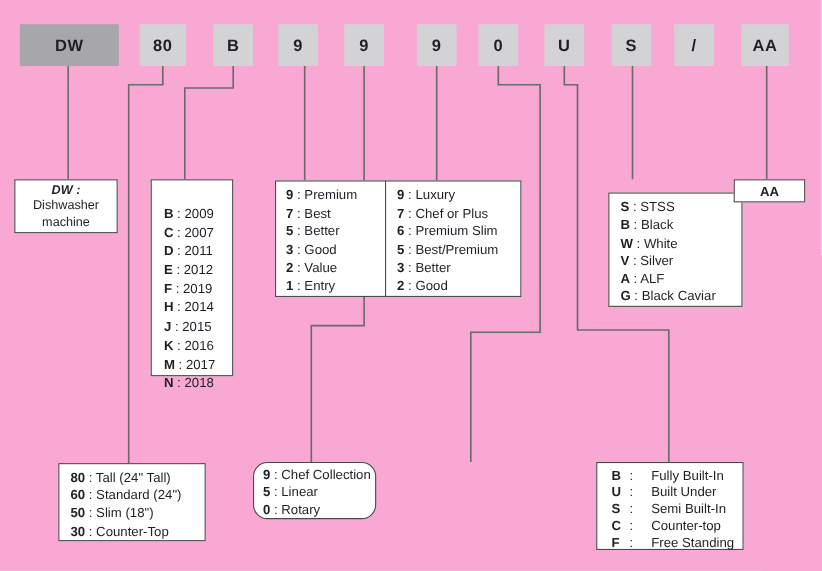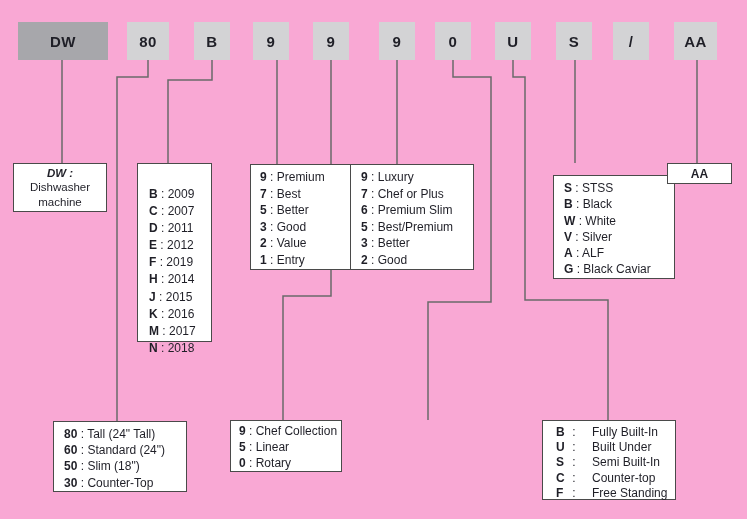--- a/index.html
+++ b/index.html
@@ -41,21 +41,21 @@
   #legend-grade{left:250px;top:164px;width:102px;height:106px;padding:4px 0 0 9px;}
   #legend-grade .item{line-height:16.6px;}
   #legend-series{left:350px;top:164px;width:124px;height:106px;padding:4px 0 0 10px;}
   #legend-series .item{line-height:16.6px;}
   #legend-color{left:553px;top:175px;width:122px;height:104px;padding:4px 0 0 10px;}
   #legend-color .item{line-height:16.3px;}
   #legend-machine{left:13px;top:163px;width:94px;height:49px;font-size:11.5px;line-height:14.5px;}
   #legend-suffix{left:667px;top:163px;width:65px;height:21px;font-weight:bold;font-size:12px;}
   #legend-size{left:53px;top:421px;width:134px;height:71px;padding:4px 0 0 10px;}
   #legend-size .item{line-height:16.2px;}
-  #legend-collection{left:230px;top:420px;width:112px;height:52px;padding:2px 0 0 8px;}
+  #legend-collection{left:230px;top:420px;width:112px;height:52px;padding:2px 0 0 8px;border-radius:13px;}
   #legend-collection .item{line-height:16px;}
   #legend-variant{left:385px;top:420px;width:88px;height:33px;padding:1px 0 0 8px;}
   #legend-variant .item{line-height:15px;}
   #legend-installation{left:542px;top:420px;width:134px;height:80px;padding:4px 0 0 13px;}
   #legend-installation .item{line-height:15.2px;}
 </style>
 </head>
 <body>
 
 <div class="stage">

